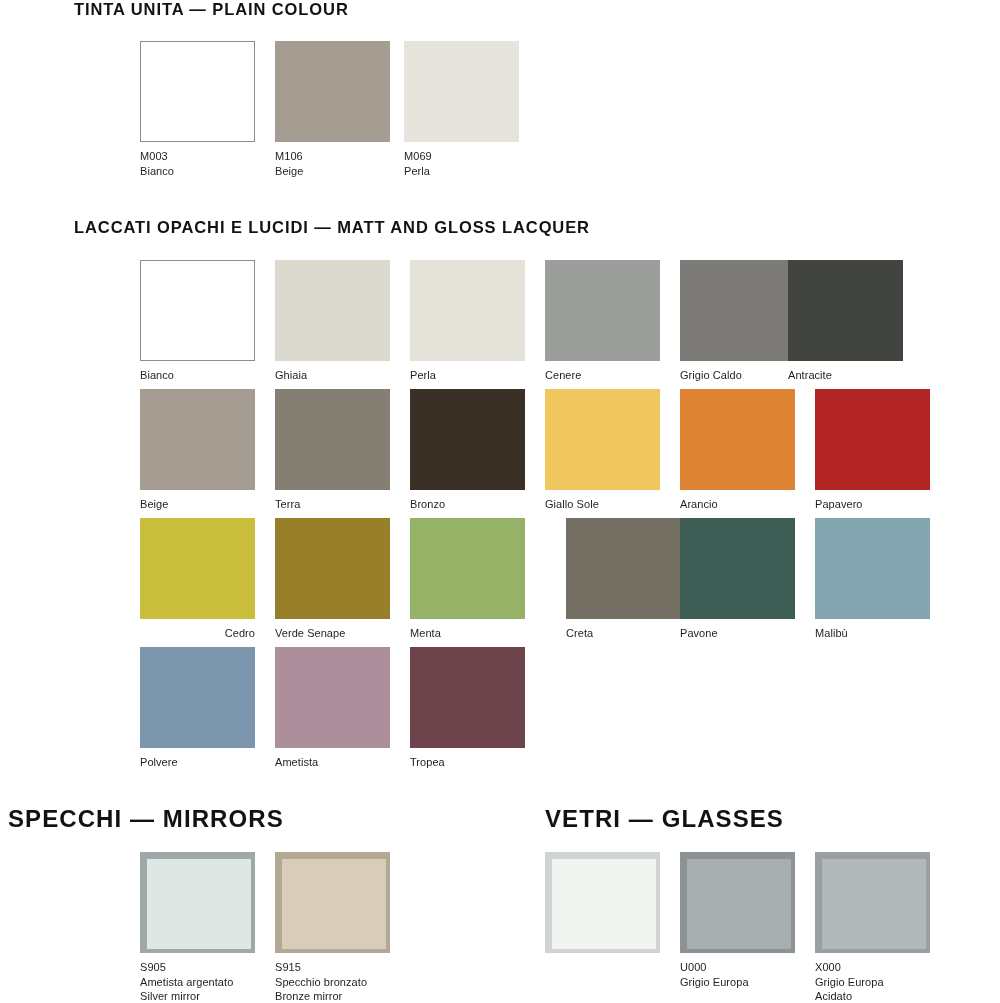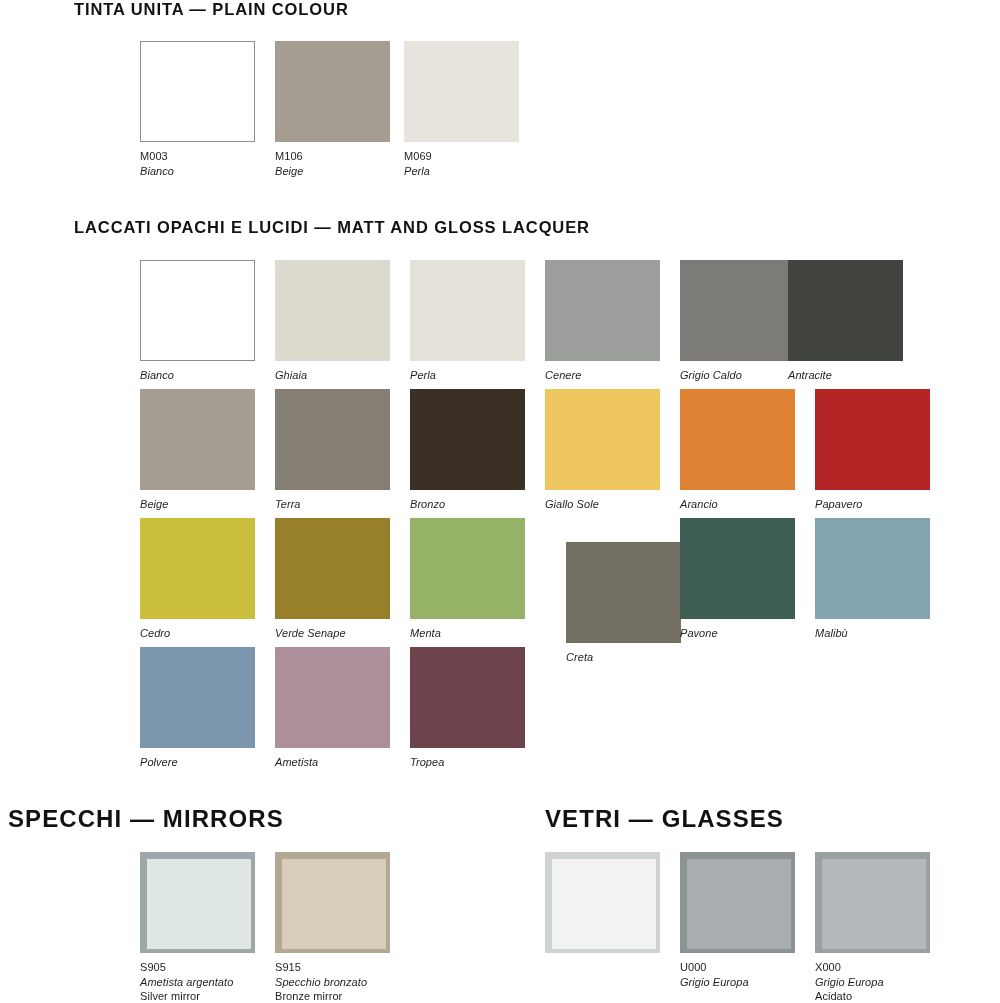--- a/index.html
+++ b/index.html
@@ -42,21 +42,21 @@
 
   .chip-label {
     font-size: 11px;
     line-height: 14.5px;
     color: #1f1f1f;
     margin-top: 7px;
     letter-spacing: 0.005em;
     white-space: nowrap;
   }
   .chip-label .code { display: block; }
-  .chip-label .it { display: block; font-style: italic; }
+  .chip-label .it { display: block; }
   .chip-label .en { display: block; }
 
   
   .bevel {
     width: 115px;
     height: 101px;
     position: relative;
     box-sizing: border-box;
     overflow: hidden;
   }
@@ -171,39 +171,39 @@
         <span class="it">Arancio</span>
       </div>
   </div>
   <div class="swatch-cell" style="left:815px; top:389px;">
     <div class="chip" style="background:#b32424;"></div>
     <div class="chip-label">
         <span class="it">Papavero</span>
       </div>
   </div>
 
-  <div class="swatch-cell" style="left:140px; top:518px;">
+  <div class="swatch-cell" style="left:140px; top:518px;text-align:right;">
     <div class="chip" style="background:#c9bf3c;"></div>
     <div class="chip-label">
         <span class="it">Cedro</span>
       </div>
   </div>
   <div class="swatch-cell" style="left:275px; top:518px;">
     <div class="chip" style="background:#98802a;"></div>
     <div class="chip-label">
         <span class="it">Verde Senape</span>
       </div>
   </div>
   <div class="swatch-cell" style="left:410px; top:518px;">
     <div class="chip" style="background:#96b267;"></div>
     <div class="chip-label">
         <span class="it">Menta</span>
       </div>
   </div>
-  <div class="swatch-cell" style="left:545px; top:542px;padding-left:21px;">
+  <div class="swatch-cell" style="left:545px; top:518px;padding-left:21px;">
     <div class="chip" style="background:#736f63;"></div>
     <div class="chip-label">
         <span class="it">Creta</span>
       </div>
   </div>
   <div class="swatch-cell" style="left:680px; top:518px;">
     <div class="chip" style="background:#3e5d55;"></div>
     <div class="chip-label">
         <span class="it">Pavone</span>
       </div>

